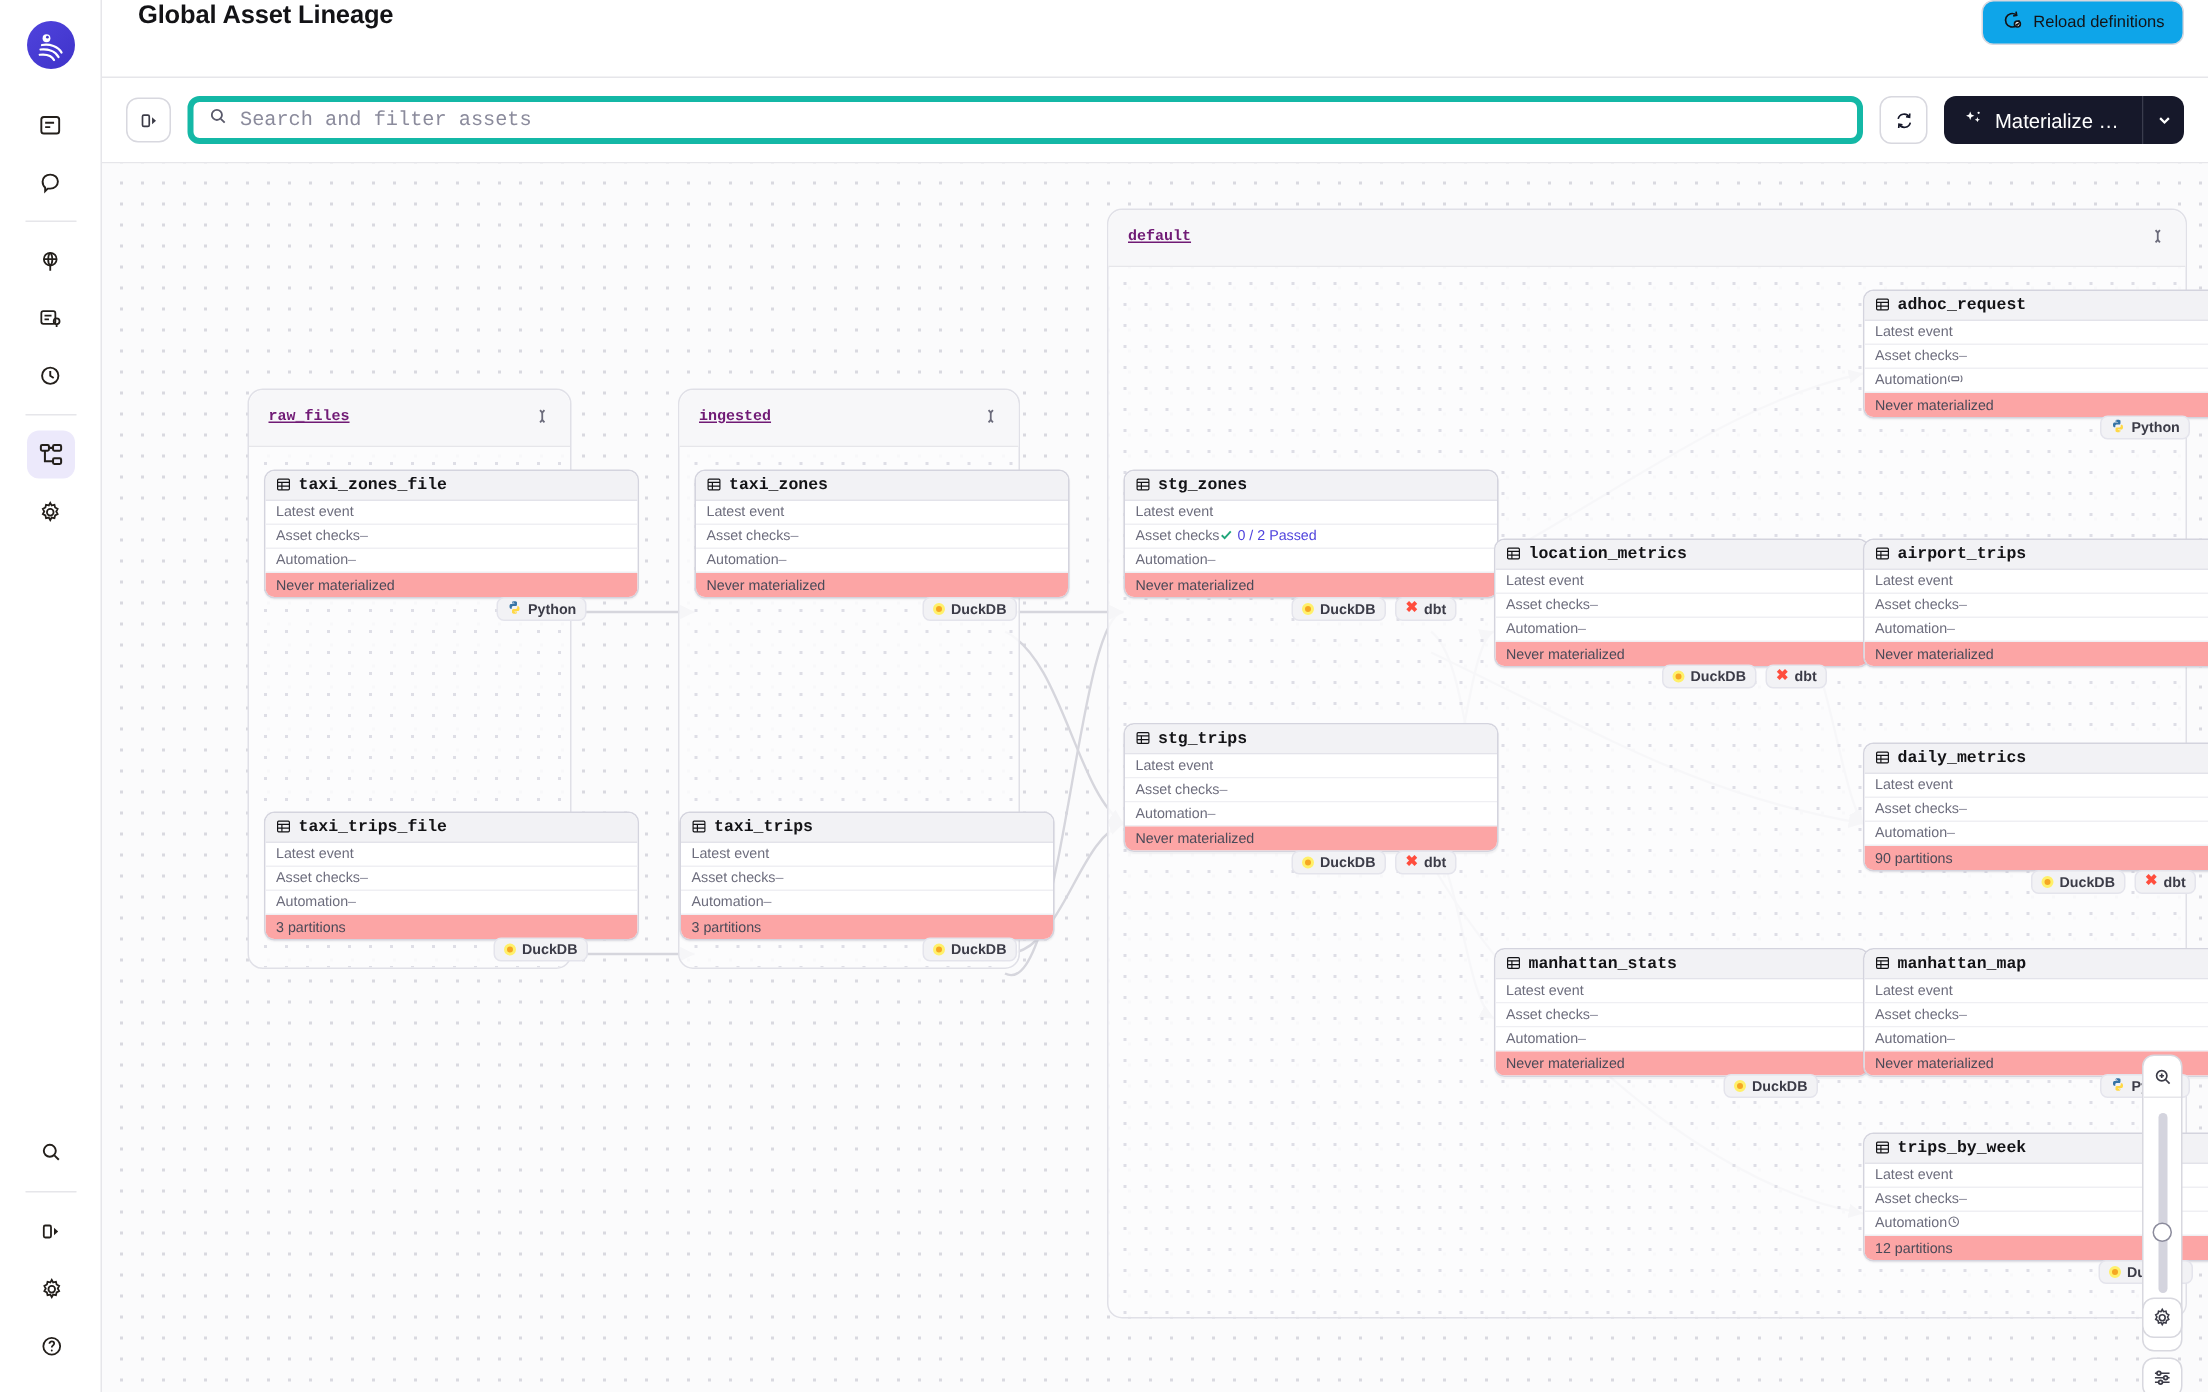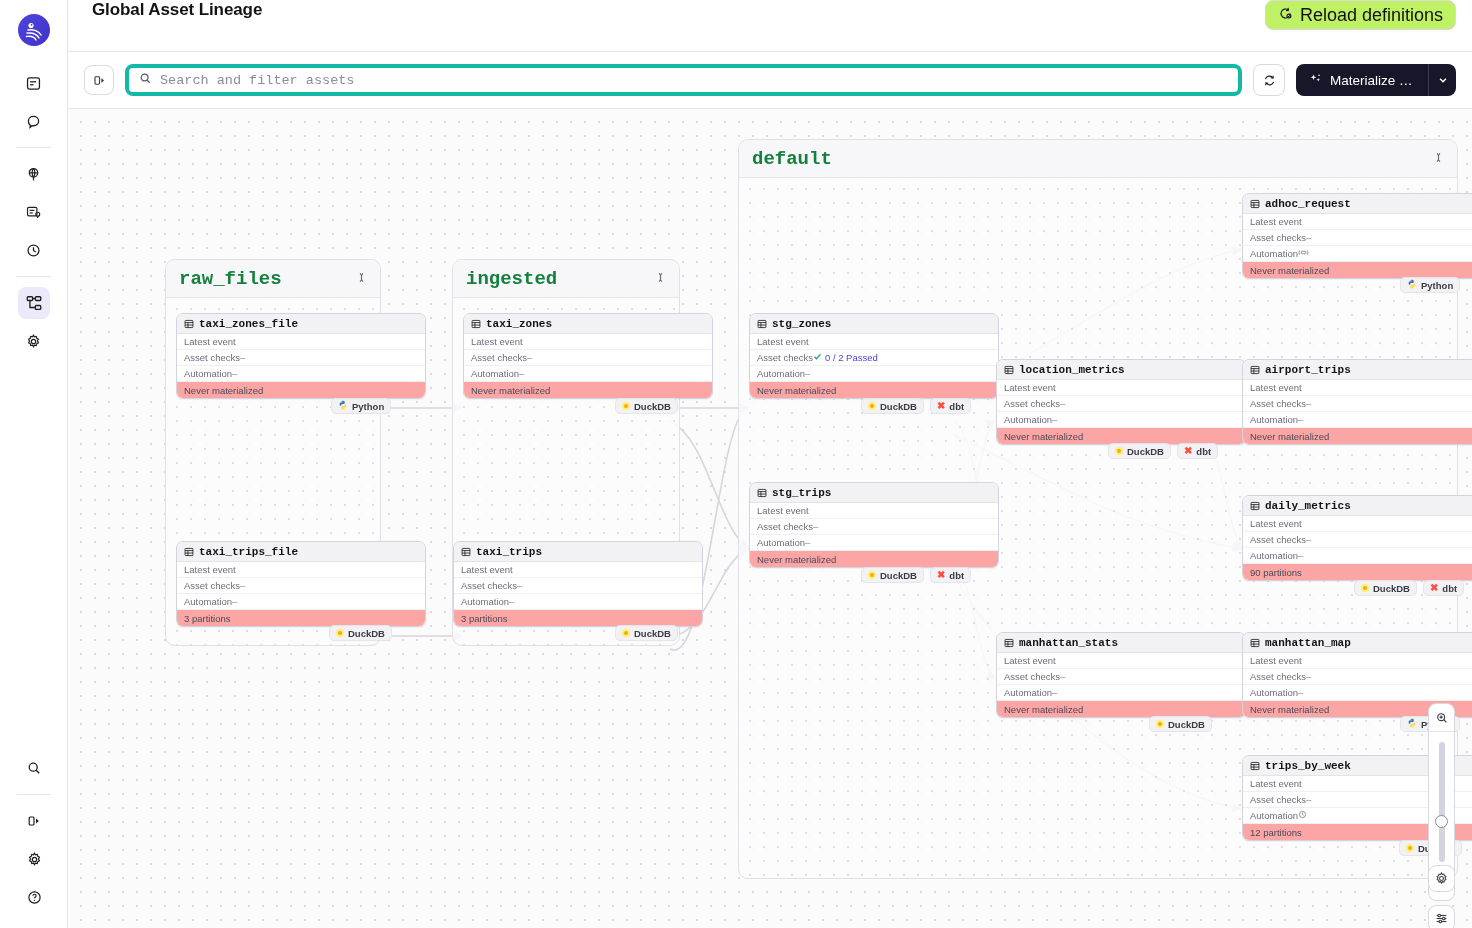--- a/index.html
+++ b/index.html
@@ -45,21 +45,21 @@
     height: 52px; flex: 0 0 52px;
     border-bottom: 1px solid #e6e6ea;
     display: flex; justify-content: space-between;
     padding: 0 16px 0 24px; background: #fff;
   }
   .page-title { font-size: 17px; font-weight: 700; color: #131316; letter-spacing: -0.1px; }
   .btn-outline {
     display: flex; align-items: center; gap: 7px;
     height: 30px; padding: 0 12px;
     border: 1px solid #d8d8df; border-radius: 8px;
-    background: #bef264; color: #131316; font-size: 18px; font-weight: 500;
+    background: #0ea5e9; color: #131316; font-size: 11px; font-weight: 500;
     cursor: pointer; white-space: nowrap;
   }
 
   .toolbar {
     height: 57px; flex: 0 0 57px;
     border-bottom: 1px solid #e6e6ea;
     display: flex; align-items: center; gap: 11px;
     padding: 0 16px 0 16px; background: #fff;
   }
   .icon-btn {
@@ -110,21 +110,21 @@
     position: absolute;
     background: rgba(252,252,253,0.88);
     border: 1px solid #e0e0e7;
     border-radius: 10px;
   }
   .group-head {
     height: 38px; display: flex; align-items: center; justify-content: space-between;
     padding: 0 13px; border-bottom: 1px solid #e6e6ea;
     background: #f7f7f9; border-radius: 10px 10px 0 0;
   }
-  .group-name { font-family: "Liberation Mono", monospace; font-size: 19px; font-weight: 700; color: #15803d; }
+  .group-name { font-family: "Liberation Mono", monospace; font-size: 10px; font-weight: 700; color: #701a75; text-decoration: underline; }
   .group-collapse { color: #6b6b7b; font-size: 11px; line-height: 1; cursor: pointer; }
   .group-body {
     position: relative; height: calc(100% - 38px);
     background-image: radial-gradient(#dedee6 1px, transparent 1px);
     background-size: 14px 14px; background-position: 4px 4px;
     border-radius: 0 0 10px 10px;
   }
 
   
   .node {

